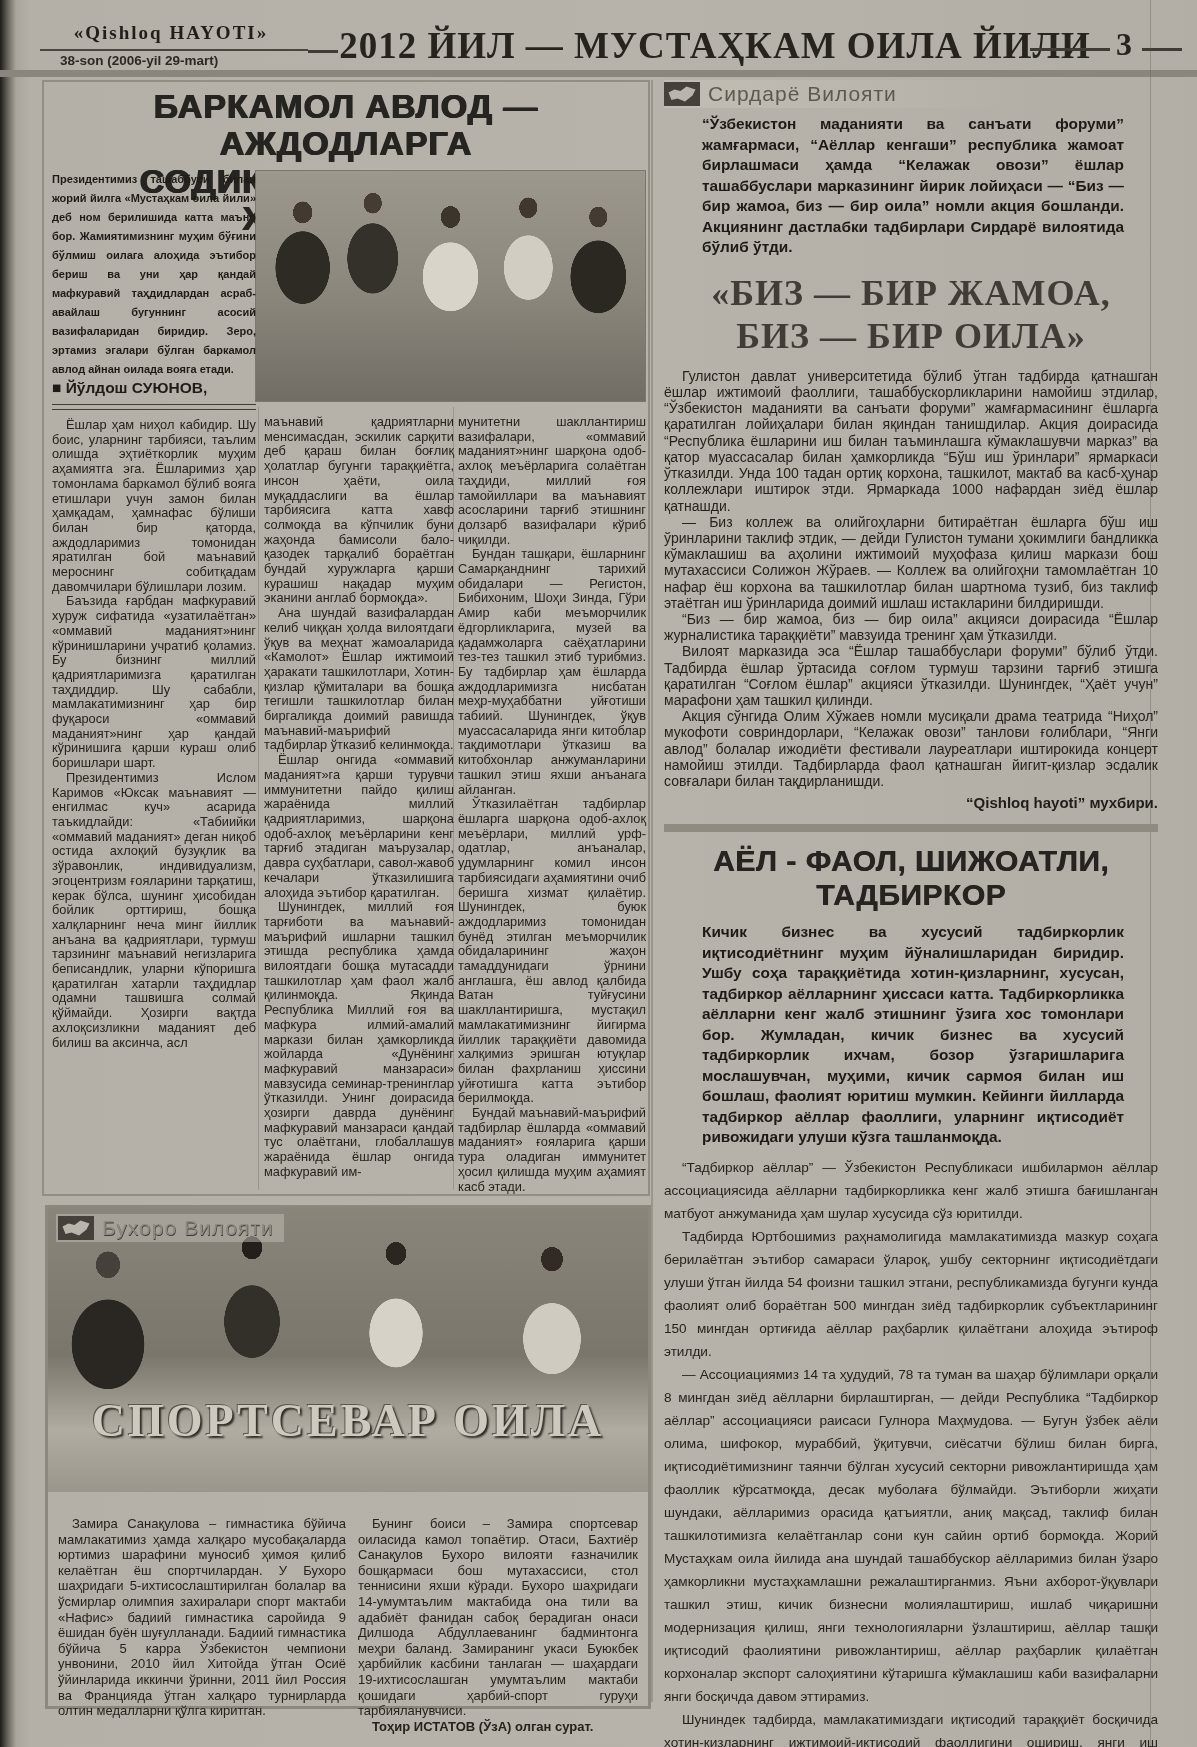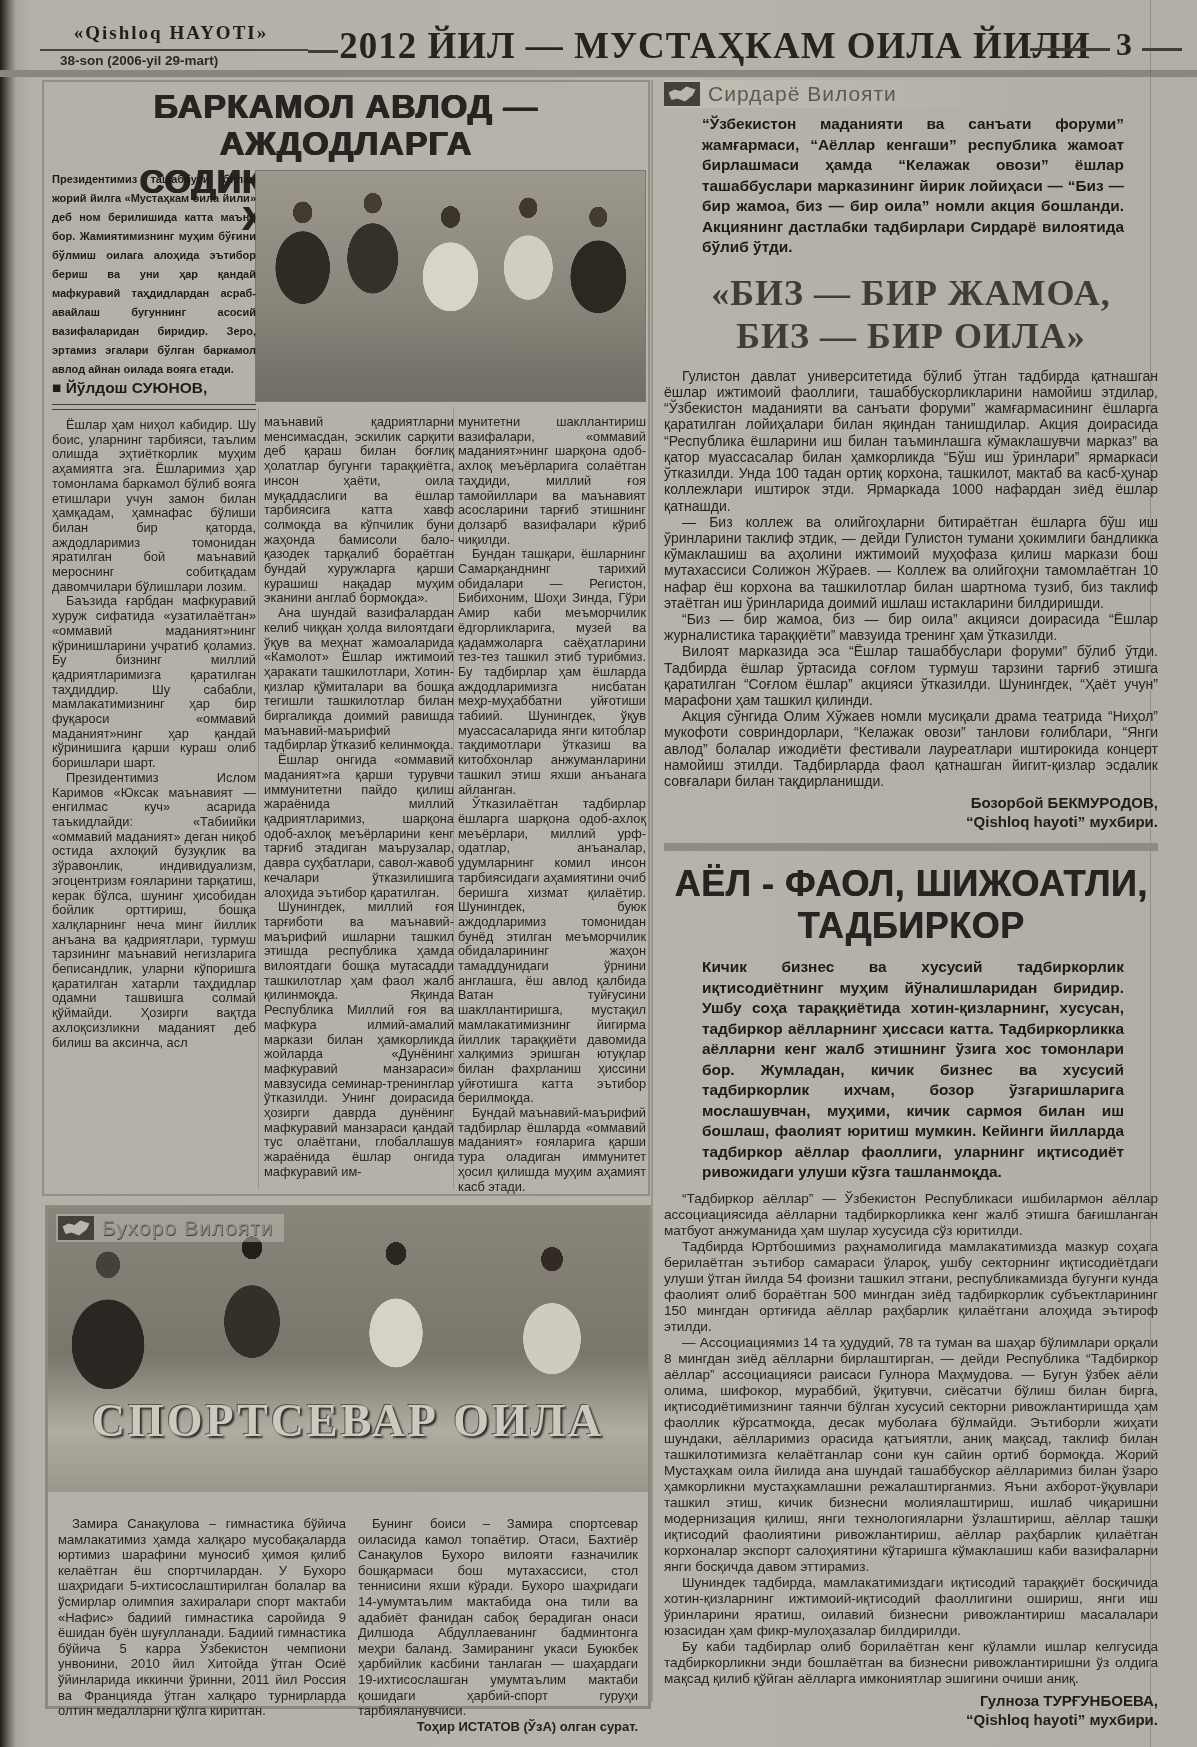--- a/index.html
+++ b/index.html
@@ -58,23 +58,23 @@
               background:linear-gradient(90deg,rgba(202,198,188,.55),rgba(202,198,188,0) 70%);}
   .region-label{font-size:21px;color:#5d594f;letter-spacing:1px;}
   .flagbox{width:36px;height:24px;background:#45413a;display:flex;align-items:center;justify-content:center;flex:0 0 auto;}
   .intro-right{font-weight:700;font-size:15.4px;line-height:20.5px;text-align:justify;
                margin:2px 34px 0 38px;color:#1e1b16;}
   .biz-head{margin:14px 0 10px;text-align:center;font-family:"Liberation Serif",serif;
             font-weight:800;font-size:36px;line-height:1.2;color:#413d36;letter-spacing:1px;}
   .rbody p{margin:0;font-size:14px;line-height:16.2px;text-align:justify;text-indent:18px;}
   .rbyline{margin-top:4px;text-align:right;font-weight:700;font-size:15px;line-height:19px;color:#211e19;}
   .divider-bar{margin:12px 0;height:8px;background:#8f8b81;}
-  .ayol-title{margin:0 0 10px;text-align:center;font-weight:800;font-size:36px;
+  .ayol-title{margin:0 0 10px;text-align:center;font-weight:800;font-size:30px;
               letter-spacing:0.5px;color:#262320;text-shadow:0.6px 0 #262320;}
-  .rbody2 p{margin:0;font-size:13.6px;line-height:16px;text-align:justify;text-indent:18px;}
+  .rbody2 p{margin:0;font-size:13.6px;line-height:23px;text-align:justify;text-indent:18px;}
   
   .bbox{position:absolute;left:45px;top:1205px;width:600px;height:498px;border:3px solid #8c887e;}
   .photo2{position:absolute;left:0;top:0;width:100%;height:284px;
           background-image:
             radial-gradient(60px 74px at 10% 48%,#2a2722 0 60%,transparent 61%),
             radial-gradient(20px 22px at 10% 20%,#46403a 0 60%,transparent 61%),
             radial-gradient(46px 60px at 34% 40%,#332f29 0 60%,transparent 61%),
             radial-gradient(17px 19px at 34% 14%,#241f1b 0 60%,transparent 61%),
             radial-gradient(48px 62px at 58% 44%,#d6d2c8 0 55%,transparent 56%),
             radial-gradient(17px 19px at 58% 16%,#2c2620 0 60%,transparent 61%),
@@ -84,21 +84,21 @@
   .blabel{position:absolute;left:8px;top:6px;display:flex;align-items:center;gap:8px;
           background:rgba(190,186,176,.55);padding:2px 10px 2px 2px;}
   .blabel .region-label{color:#8e8a80;text-shadow:0.5px 0.5px 0 #3f3c35;}
   .overlay-title{position:absolute;left:0;top:186px;width:100%;text-align:center;
                  font-family:"Liberation Serif",serif;font-weight:800;font-size:46px;letter-spacing:3px;
                  color:#cdc9bf;text-shadow:2px 2px 2px #2e2b25,-1px -1px 0 #5b574f;}
   .caps{position:absolute;top:308px;font-size:13px;line-height:15.6px;text-align:justify;}
   .cap1{left:10px;width:288px;}
   .cap2{left:310px;width:280px;}
   .caps p{margin:0;text-indent:14px;}
-  .credit{font-weight:700;text-align:right;text-indent:0;margin-top:2px;}
+  .credit{font-weight:700;text-align:left;text-indent:0;margin-top:2px;}
 </style>
 </head>
 <body>
 
 <div class="page">
 
   <div class="mast-name">«Qishloq HAYOTI»</div>
   <div class="mast-rule1"></div>
   <div class="mast-issue">38-son (2006-yil 29-mart)</div>
   <div class="seg" style="left:308px;top:50px;width:30px;"></div>
@@ -171,21 +171,20 @@
 
     <div class="rbody">
       <p>Гулистон давлат университетида бўлиб ўтган тадбирда қатнашган ёшлар ижтимоий фаоллиги, ташаббускорликларини намойиш этдилар, “Ўзбекистон маданияти ва санъати форуми” жамғармасининг ёшларга қаратилган лойиҳалари билан яқиндан танишдилар. Акция доирасида “Республика ёшларини иш билан таъминлашга кўмаклашувчи марказ” ва қатор муассасалар билан ҳамкорликда “Бўш иш ўринлари” ярмаркаси ўтказилди. Унда 100 тадан ортиқ корхона, ташкилот, мактаб ва касб-ҳунар коллежлари иштирок этди. Ярмаркада 1000 нафардан зиёд ёшлар қатнашди.</p>
       <p>— Биз коллеж ва олийгоҳларни битираётган ёшларга бўш иш ўринларини таклиф этдик, — дейди Гулистон тумани ҳокимлиги бандликка кўмаклашиш ва аҳолини ижтимоий муҳофаза қилиш маркази бош мутахассиси Солижон Жўраев. — Коллеж ва олийгоҳни тамомлаётган 10 нафар ёш корхона ва ташкилотлар билан шартнома тузиб, биз таклиф этаётган иш ўринларида доимий ишлаш истакларини билдиришди.</p>
       <p>“Биз — бир жамоа, биз — бир оила” акцияси доирасида “Ёшлар журналистика тараққиёти” мавзуида тренинг ҳам ўтказилди.</p>
       <p>Вилоят марказида эса “Ёшлар ташаббуслари форуми” бўлиб ўтди. Тадбирда ёшлар ўртасида соғлом турмуш тарзини тарғиб этишга қаратилган “Соғлом ёшлар” акцияси ўтказилди. Шунингдек, “Ҳаёт учун” марафони ҳам ташкил қилинди.</p>
       <p>Акция сўнгида Олим Хўжаев номли мусиқали драма театрида “Ниҳол” мукофоти совриндорлари, “Келажак овози” танлови ғолиблари, “Янги авлод” болалар ижодиёти фестивали лауреатлари иштирокида концерт намойиш этилди. Тадбирларда фаол қатнашган йигит-қизлар эсдалик совғалари билан тақдирланишди.</p>
     </div>
 
     <div class="rbyline">
-      <div>Бозорбой БЕКМУРОДОВ,</div>
       <div>“Qishloq hayoti” мухбири.</div>
     </div>
 
     <div class="divider-bar"></div>
 
     <div class="ayol-title">АЁЛ - ФАОЛ, ШИЖОАТЛИ, ТАДБИРКОР</div>
 
     <div class="intro-right">Кичик бизнес ва хусусий тадбиркорлик иқтисодиётнинг муҳим йўналишларидан биридир. Ушбу соҳа тараққиётида хотин-қизларнинг, хусусан, тадбиркор аёлларнинг ҳиссаси катта. Тадбиркорликка аёлларни кенг жалб этишнинг ўзига хос томонлари бор. Жумладан, кичик бизнес ва хусусий тадбиркорлик ихчам, бозор ўзгаришларига мослашувчан, муҳими, кичик сармоя билан иш бошлаш, фаолият юритиш мумкин. Кейинги йилларда тадбиркор аёллар фаоллиги, уларнинг иқтисодиёт ривожидаги улуши кўзга ташланмоқда.</div>
 
     <div class="rbody2" style="margin-top:8px;">

